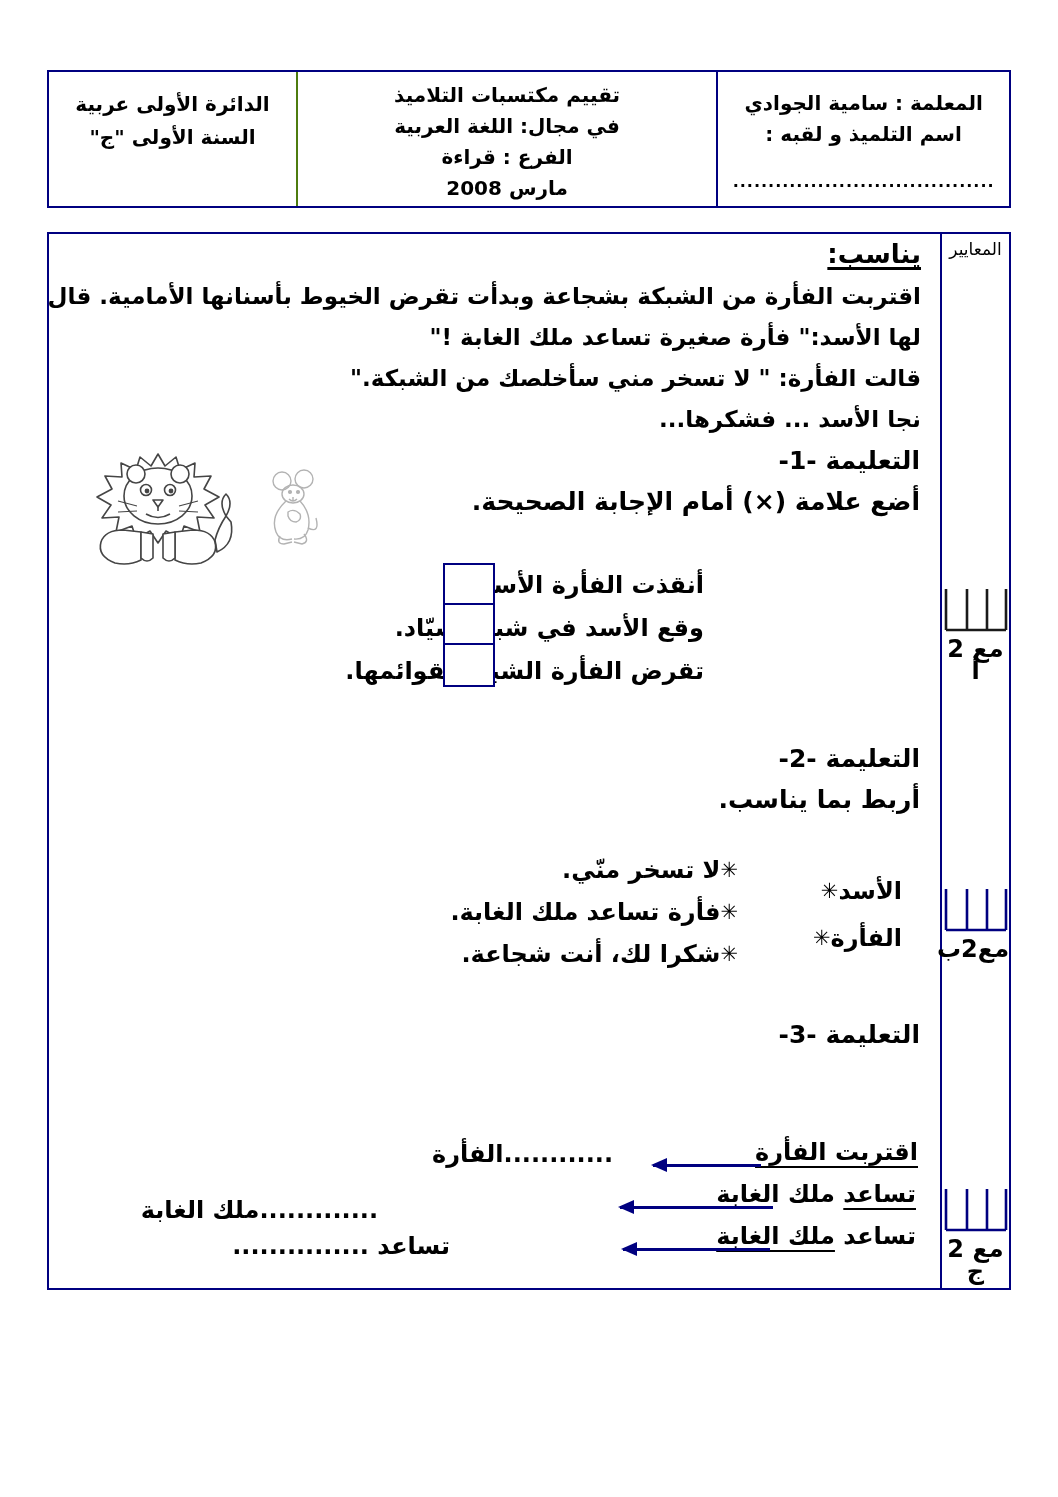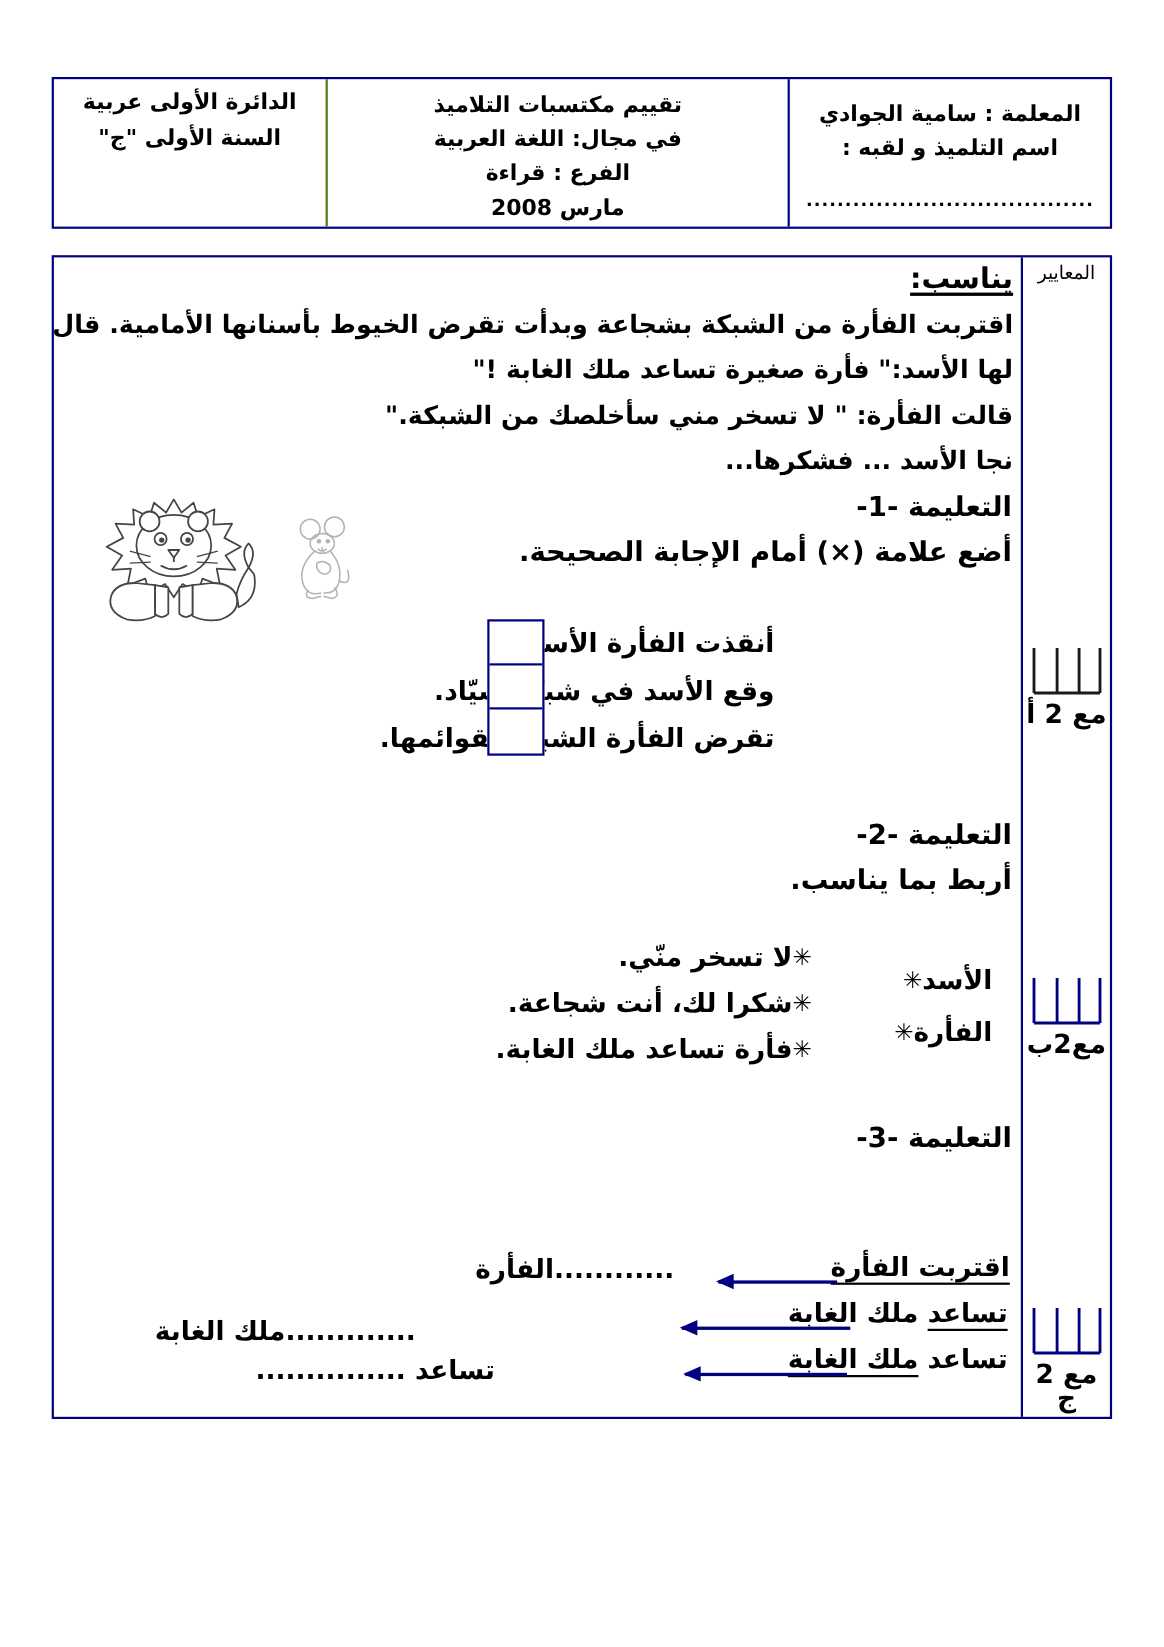--- a/index.html
+++ b/index.html
@@ -6,27 +6,27 @@
   .page{position:relative;width:1058px;height:1497px;background:#ffffff;
         font-family:"DejaVu Sans",sans-serif;color:#000;overflow:hidden;direction:rtl;}
 
   
   .header-table{position:absolute;left:47px;top:70px;width:964px;height:138px;
         border:2px solid #000080;display:flex;flex-direction:row;box-sizing:border-box;background:#fff;}
   .hcell{box-sizing:border-box;direction:rtl;text-align:center;font-weight:bold;font-size:20px;}
   .hcell-left{width:292px;padding-top:16px;line-height:31px;}
   .hcell-mid{width:424px;border-left:2px solid #4d7c0f;border-right:2px solid #000080;
         padding-top:8px;line-height:31px;}
-  .hcell-right{width:248px;padding-top:4px;line-height:33px;}
+  .hcell-right{width:248px;padding-top:16px;line-height:33px;}
   .dots-line{margin-top:16px;font-size:16px;letter-spacing:1px;font-weight:bold;}
 
   
   .main-box{position:absolute;left:47px;top:232px;width:964px;height:1058px;
         border:2px solid #000080;box-sizing:border-box;background:#fff;}
-  .sidebar{position:absolute;top:0;bottom:0;left:0;width:81px;border-right:2px solid #000080;box-sizing:border-box;}
+  .sidebar{position:absolute;top:0;bottom:0;left:0;width:69px;border-right:2px solid #000080;box-sizing:border-box;}
   
   .sidebar{left:auto;right:0;border-right:none;border-left:2px solid #000080;}
   .criteria-title{margin-top:5px;text-align:center;font-size:17px;}
   .tally-group{position:absolute;left:0;right:0;text-align:center;}
   .tg-1{top:352px;} .tg-2{top:652px;} .tg-3{top:952px;}
   .tally-label{font-size:24px;font-weight:bold;line-height:22px;direction:rtl;}
 
   .content{position:absolute;top:0;bottom:0;right:83px;left:0;direction:rtl;}
   .abs{position:absolute;}
   .b26{font-size:25px;font-weight:bold;white-space:nowrap;}
@@ -183,24 +183,24 @@
         <div>
           <span>الفأرة</span><span class="star">✳</span>
         </div>
       </div>
 
       <div class="abs t2-left">
         <div>
           <span class="star">✳</span><span>لا تسخر منّي.</span>
         </div>
         <div>
+          <span class="star">✳</span><span>فأرة تساعد ملك الغابة.</span>
+        </div>
+        <div>
           <span class="star">✳</span><span>شكرا لك، أنت شجاعة.</span>
-        </div>
-        <div>
-          <span class="star">✳</span><span>فأرة تساعد ملك الغابة.</span>
         </div>
       </div>
 
       <div class="abs b26 t3-title">التعليمة -3-</div>
 
       <div class="abs t3-phrase r1-p">
         <span></span><span class="ul">اقتربت الفأرة</span><span></span>
       </div>
       <div class="arrow r1-ar"></div>
       <div class="abs answer r1-a">............الفأرة</div>

